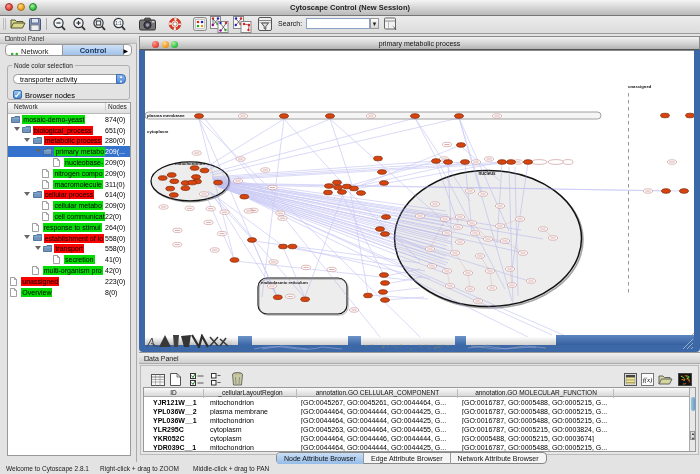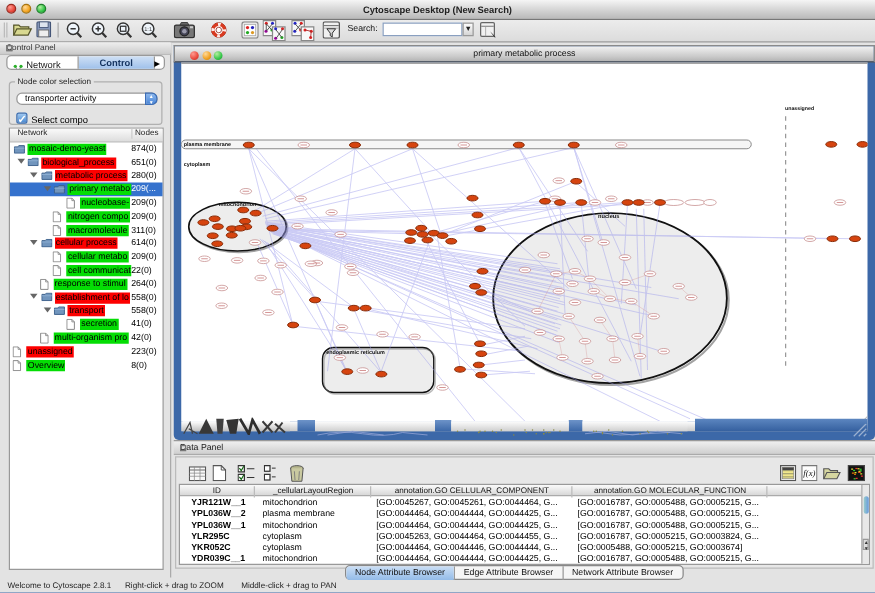--- a/index.html
+++ b/index.html
@@ -59,21 +59,21 @@
 #dtabs span{display:inline-block;height:10.5px;line-height:11px;padding:0 7px;border-right:1px solid #999;vertical-align:top;}
 #dtabs span.on{background:linear-gradient(#cadef5,#94bce8);border-radius:3px 0 0 3px;}
 #status{left:0;top:463px;width:700px;height:11px;font-size:6.5px;color:#222;}
 #status span{position:absolute;top:2px;}
 </style></head>
 <body>
 <div id="titlebar" class="abs">
   <span class="light" style="left:5px;background:radial-gradient(circle at 35% 30%,#ff9a90,#e9493c 60%,#b03028);border:0.5px solid #9a2a20"></span>
   <span class="light" style="left:17px;background:radial-gradient(circle at 35% 30%,#ffd998,#f5a623 60%,#c07d10);border:0.5px solid #a87410"></span>
   <span class="light" style="left:29px;background:radial-gradient(circle at 35% 30%,#b5eea0,#35c649 60%,#1f8f32);border:0.5px solid #1f7f2a"></span>
-  <div class="t">Cytoscape Desktop (New Search)</div>
+  <div class="t">Cytoscape Control (New Session)</div>
 </div>
 <div id="toolbar" class="abs">
 <div class="abs" style="left:10px;top:1px;width:16px;height:16px"><svg width="16" height="14" viewBox="0 0 16 14">
         <path d="M1 11 L1 3 L5 3 L6.5 4.5 L13 4.5 L13 6" fill="#d8d890" stroke="#55552a" stroke-width="1"></path>
         <path d="M1 11 L3.5 6 L15 6 L12.5 11 Z" fill="#d8d890" stroke="#55552a" stroke-width="1"></path>
       </svg></div>
 <div class="abs" style="left:29px;top:1px;width:16px;height:16px"><svg width="12" height="13" viewBox="0 0 12 13">
         <rect x="0.5" y="0.5" width="11" height="12" rx="1" fill="#8899bb" stroke="#445577"></rect>
         <rect x="2.5" y="0.5" width="7" height="4.5" fill="#dde4ee" stroke="#445577" stroke-width="0.7"></rect>
         <rect x="2" y="7" width="8" height="5.5" fill="#eee" stroke="#666" stroke-width="0.7"></rect>
@@ -181,21 +181,21 @@
         </svg></span>
     <span id="tab-net">Network</span>
     <span id="tab-mosaic">Control</span>
     <span id="tab-arrow">▶</span>
   </div>
   <div id="grpbox">
     <span id="grplab">Node color selection</span>
     <div id="combo">transporter activity<span class="step">▲<br>▼</span></div>
   </div>
   <div id="chk">✓</div>
-    <span id="chklab">Select compo</span>
+    <span id="chklab">Browser nodes</span>
   <div id="treebox">
     <div id="treehead">
         <span class="n1">Network</span>
         <span class="n2">Nodes</span>
       </div>
 <div class="trow">
         <span class="tfold" style="left:3.3px"><svg width="9" height="7" viewBox="0 0 9 7">
             <path d="M0.5 1.5 L3.2 1.5 L4 0.5 L8.5 0.5 L8.5 6.5 L0.5 6.5 Z" fill="#7195bd" stroke="#3d618c" stroke-width="0.8"></path>
             <path d="M0.5 2.6 L8.5 2.6" stroke="#8fb0d4" stroke-width="0.7"></path>
           </svg></span>

